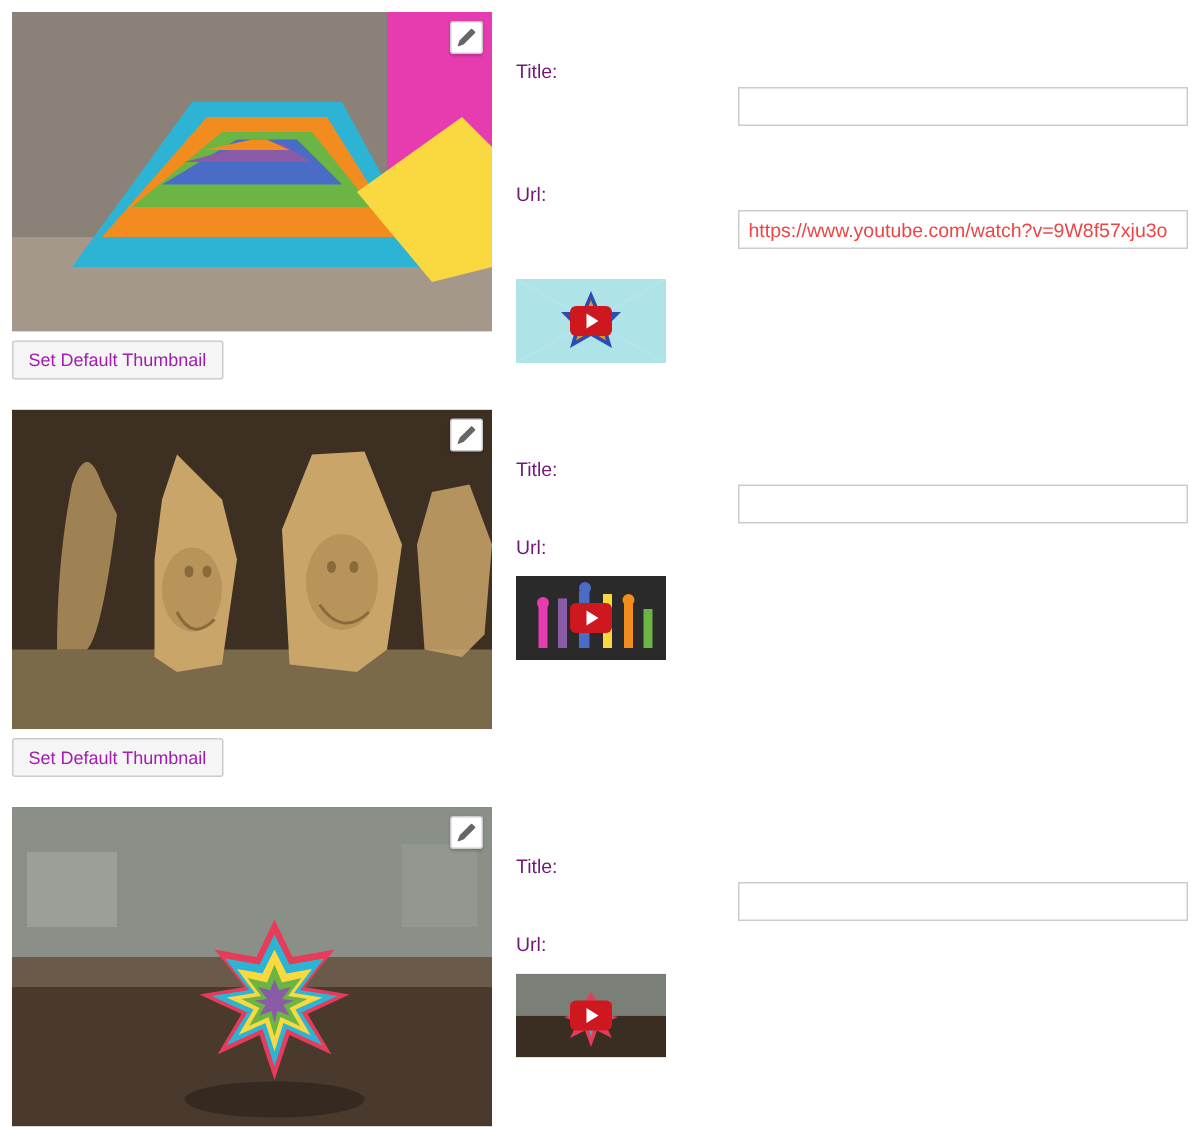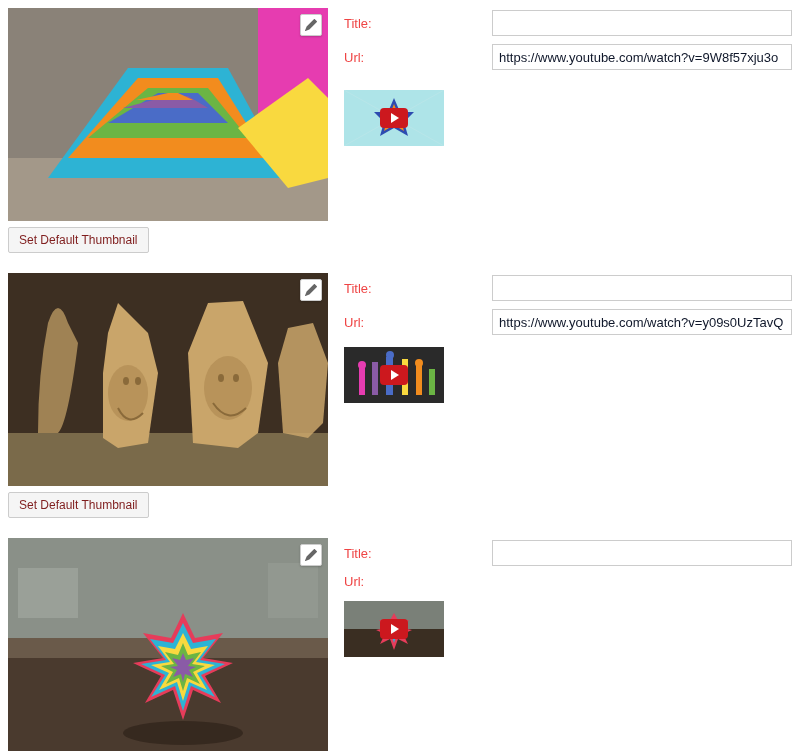--- a/index.html
+++ b/index.html
@@ -44,49 +44,50 @@
       box-shadow: 0 1px 2px rgba(0,0,0,0.2);
     }
     .edit-icon-btn svg { width: 12px; height: 12px; }
     .set-default-btn {
       margin-top: 6px;
       padding: 5px 10px;
       background: #f5f5f5;
       border: 1px solid #ccc;
       border-radius: 2px;
       font-size: 12px;
-      color: #7f1d1d;
+      color: #a21caf;
       cursor: pointer;
     }
     .fields-col {
       display: flex;
       flex-direction: column;
       gap: 8px;
       flex: 1;
       padding-top: 2px;
     }
     .field-row {
       display: flex;
       align-items: center;
       gap: 8px;
     }
     .label-col {
       width: 140px;
       flex-shrink: 0;
-      color: #ef4444;
+      color: #701a75;
       font-size: 13px;
     }
     .input-col { flex: 1; }
     .text-input {
       width: 100%;
       padding: 4px 6px;
       border: 1px solid #ccc;
       font-size: 13px;
-      color: #0f172a;
+      color: #ef4444;
       height: 26px;
+      margin-top: 48px;
     }
     .video-preview {
       width: 100px;
       height: 56px;
       position: relative;
       overflow: hidden;
       margin-top: 4px;
     }
     .video-preview svg { display: block; }
     .play-btn {
@@ -200,21 +201,20 @@
     </div>
     <button class="set-default-btn">Set Default Thumbnail</button>
   </div>
   <div class="fields-col">
     <div class="field-row">
       <div class="label-col">Title:</div>
       <div class="input-col"><input type="text" class="text-input" value="" style=""></div>
     </div>
     <div class="field-row">
       <div class="label-col">Url:</div>
-      <div class="input-col"><input type="text" class="text-input" value="https://www.youtube.com/watch?v=y09s0UzTavQ" style=""></div>
     </div>
     <div class="video-preview">
       <svg width="100" height="56" viewBox="0 0 100 56">
         <rect width="100" height="56" fill="#2a2a2a"></rect>
         <rect x="15" y="20" width="6" height="28" fill="#e63cb0"></rect>
         <rect x="28" y="15" width="6" height="33" fill="#8a5ba6"></rect>
         <rect x="42" y="10" width="7" height="38" fill="#4a6cc7"></rect>
         <rect x="58" y="12" width="6" height="36" fill="#f9d93f"></rect>
         <rect x="72" y="18" width="6" height="30" fill="#f28c1e"></rect>
         <rect x="85" y="22" width="6" height="26" fill="#6bb544"></rect>

